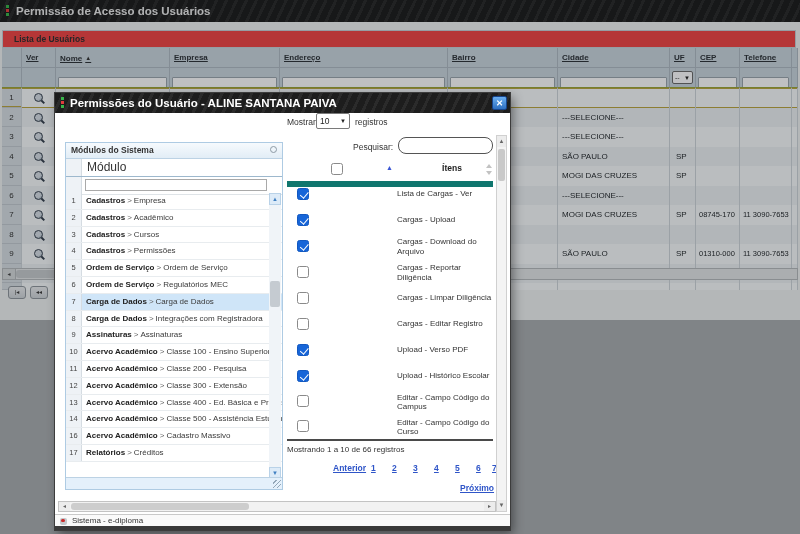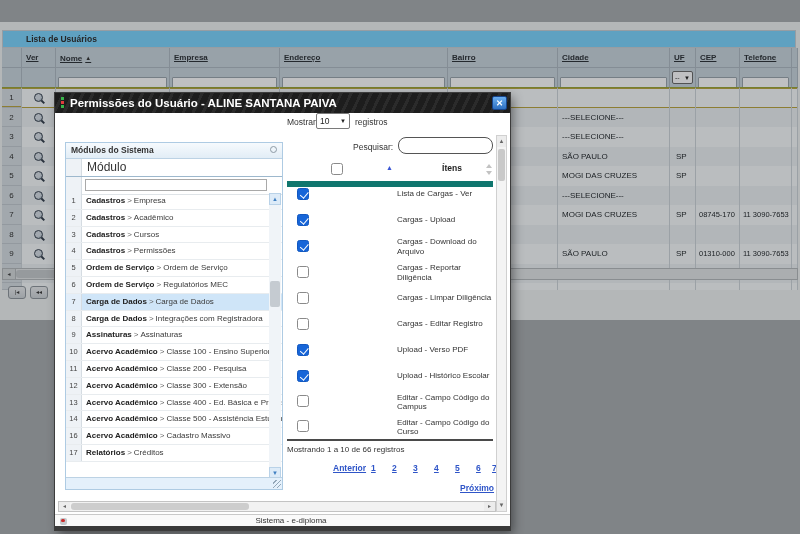--- a/index.html
+++ b/index.html
@@ -6,22 +6,22 @@
   .screen{position:relative;width:800px;height:534px;overflow:hidden;
     font-family:"Liberation Sans",sans-serif;background:#a8acaf;}
   
   .titlebar{position:absolute;left:0;top:0;width:800px;height:22px;box-sizing:border-box;
     background:repeating-linear-gradient(115deg,#1c1c1c 0 6px,#2a2a2a 6px 9px);
     color:#e9e9e9;font-size:11.5px;font-weight:bold;line-height:22px;padding-left:16px;}
   .tdots{position:absolute;left:6px;top:5px;width:3px;height:11px;
     background:linear-gradient(#39b54a 0 3px,transparent 3px 4px,#e03c3c 4px 7px,transparent 7px 8px,#39b54a 8px 11px);}
   .content{position:absolute;left:0;top:22px;width:800px;height:298px;background:#eef0f1;}
   .section{position:absolute;left:2px;top:8px;width:794px;height:18px;box-sizing:border-box;
-    background:#7dd3fc;border:1px solid #c6ced4;font-size:8.5px;font-weight:bold;color:#2f2f2f;
-    line-height:16px;padding-left:23px;}
+    background:#ef4444;border:1px solid #c6ced4;font-size:8.5px;font-weight:bold;color:#2f2f2f;
+    line-height:16px;padding-left:11px;}
   .grid{display:grid;grid-template-columns:20px 34px 114px 110px 168px 110px 112px 26px 44px 52px 1fr;}
   .bhead{position:absolute;left:2px;top:26px;width:796px;height:20px;}
   .hc{box-sizing:border-box;background:#c9d4dd;border-right:1px solid #aeb9c2;border-bottom:1px solid #aeb9c2;
     font-size:8px;font-weight:bold;color:#2e3338;line-height:20px;padding-left:4px;overflow:hidden;white-space:nowrap;text-decoration:underline;}
   .sorticon{font-size:6px;color:#333;margin-left:3px;vertical-align:1px;}
   .bfilter{position:absolute;left:2px;top:46px;width:796px;height:20px;}
   .fc{box-sizing:border-box;background:#c9d4dd;border-right:1px solid #aeb9c2;border-bottom:1px solid #9aa43a;
     padding:3px 2px;overflow:hidden;}
   .fin{width:100%;height:12px;box-sizing:border-box;border:1px solid #9aa4ac;background:#fcfdfe;
     font-family:inherit;font-size:8px;padding:0 2px;border-radius:1px;}
@@ -134,31 +134,35 @@
     background:#f4f4f4;border:1px solid #d0d0d0;}
   .m-vscroll .sbtn{position:absolute;left:0;width:9px;height:11px;color:#666;font-size:6px;
     text-align:center;line-height:10px;background:#ececec;}
   .m-vscroll .sthumb{position:absolute;left:1px;top:13px;width:7px;height:32px;background:#c9c9c9;border-radius:2px;}
   .m-hscroll{position:absolute;left:3px;top:408px;width:438px;height:11px;box-sizing:border-box;
     background:#f2f2f2;border:1px solid #c3c3c3;}
   .m-hscroll .sbtn{position:absolute;top:0;width:11px;height:9px;color:#666;font-size:6px;
     text-align:center;line-height:9px;background:#ececec;}
   .m-hscroll .sthumb{position:absolute;left:12px;top:1px;width:178px;height:7px;background:#cdcdcd;border-radius:3px;}
   .m-status{position:absolute;left:0;right:0;top:421px;height:12px;background:#fafafa;
-    border-top:1px solid #c9c9c9;font-size:8px;color:#333;line-height:12px;padding-left:17px;text-align:center;}
+    border-top:1px solid #c9c9c9;font-size:8px;color:#333;line-height:12px;padding-left:17px;}
   .status-icon{position:absolute;left:5px;top:2.5px;width:7px;height:7px;background:#c4c8cc;border-radius:2px;}
   .status-icon::after{content:'';position:absolute;left:1px;top:1px;width:3.5px;height:3.5px;
     background:#cc2b2b;border-radius:50%;}
   .m-bottom{position:absolute;left:0;right:0;bottom:0;height:4px;background:#3a3a3a;}
 </style>
 </head>
 <body>
 
 <div class="screen">
 
+  <div class="titlebar">
+    <span class="tdots"></span>
+    <span>Permissão de Acesso dos Usuários</span>
+  </div>
 
   <div class="content">
     <div class="section">Lista de Usuários</div>
 
     <div class="bhead grid">
       <div class="hc"></div>
       <div class="hc">Ver</div>
       <div class="hc"><span>Nome</span><span class="sorticon">▲</span></div>
       <div class="hc">Empresa</div>
       <div class="hc">Endereço</div>

